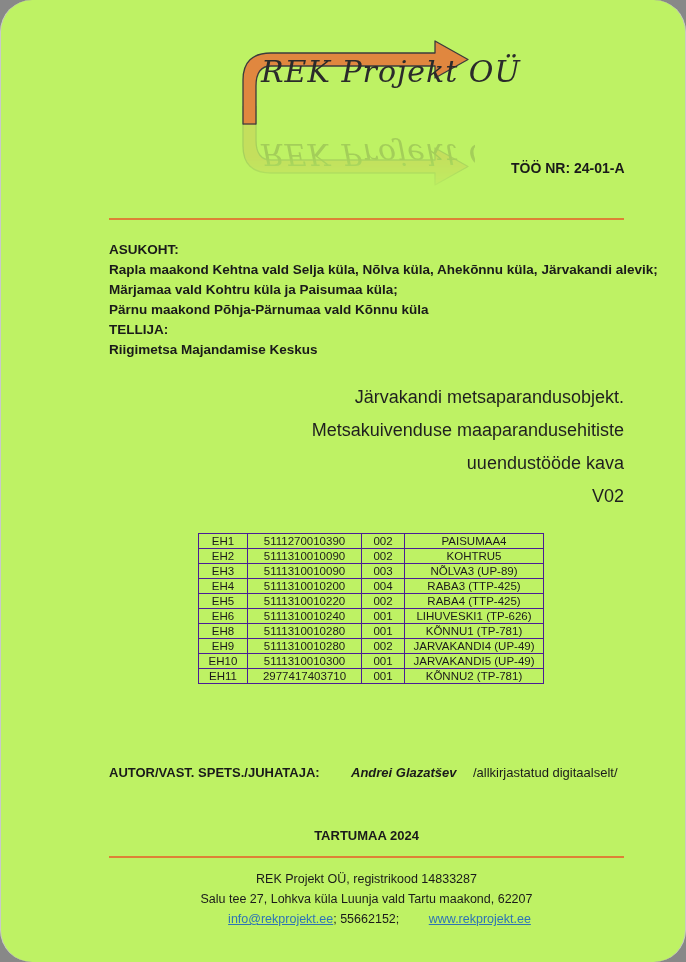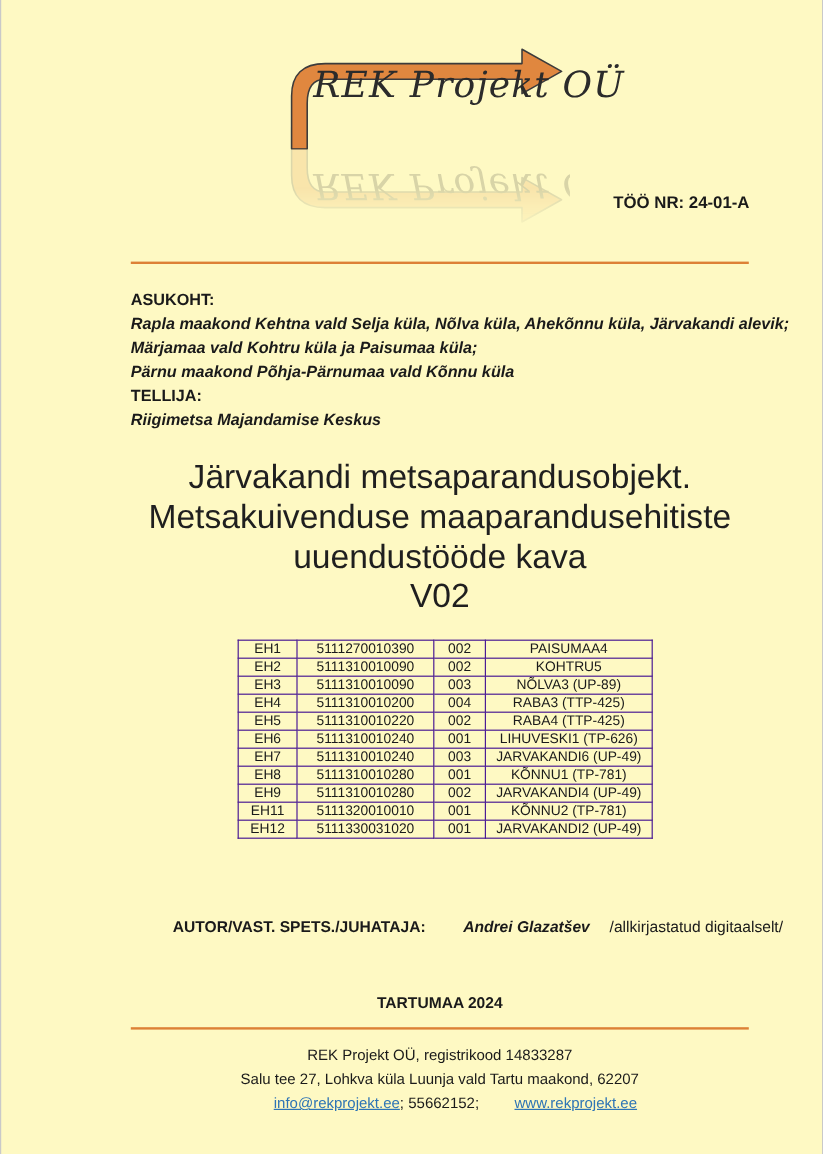--- a/index.html
+++ b/index.html
@@ -1,20 +1,20 @@
 <!DOCTYPE html>
 <html><head>
 <meta charset="utf-8">
 <style>
   html,body { margin:0; padding:0; background:#888; }
   .page {
-    position:relative; width:686px; height:962px; background:#fef9c3;
+    position:relative; width:686px; height:962px; background:#bef264;
     border-left:1px solid #c9c9c9; border-right:1px solid #c9c9c9;
     font-family:"Liberation Sans", sans-serif; color:#1a1a1a; overflow:hidden;
-    box-sizing:border-box; margin:0 auto;
+    box-sizing:border-box; margin:0 auto;border-radius:32px;
   }
   
   .logo { position:absolute; left:238px; top:30px; width:236px; }
   .logo-main { position:relative; height:90px; }
   .logo-arrow { position:absolute; left:0; top:8px; }
   .logo-text {
     position:absolute; left:22px; top:24px; width:214px;
     font-family:"DejaVu Serif", serif; font-style:italic; font-size:30px;
     letter-spacing:1px; color:#2b2b2b; white-space:nowrap;
   }
@@ -26,39 +26,39 @@
   }
   
   .mater-block { position:absolute; left:108px; top:158px; font-size:13.5px; line-height:22px; }
   .work-no { position:absolute; left:510px; top:160px; font-size:14px; font-weight:bold;text-align:center; }
   .rule { position:absolute; left:108px; width:515px; height:2px; }
   .rule-1 { top:218px; }
   .rule-2 { top:856px; }
   
   .location { position:absolute; left:108px; top:240px; font-size:13.5px; line-height:20px; }
   .loc-heading { font-weight:bold; }
-  .loc-line { font-weight:bold; font-style:italic; }
+  .loc-line { font-weight:bold; }
   
   .doc-title {
-    position:absolute; left:108px; top:381px; width:515px; text-align:center;
-    font-size:28px; line-height:33px; color:#1f1f1f;
+    position:absolute; left:108px; top:381px; width:515px; text-align:right;
+    font-size:18px; line-height:33px; color:#1f1f1f;
   }
   
   .eh-table-wrap { position:absolute; left:197px; top:533px; }
   table.eh-table { border-collapse:collapse; }
   table.eh-table td {
     border:1px solid #4c1d95; font-size:11.5px; line-height:13px;
     height:14px; padding:0 4px; text-align:center; white-space:nowrap;
   }
   td.c-eh  { width:40px; }
   td.c-code{ width:105px; }
   td.c-num { width:34px; }
   td.c-name{ width:130px; }
   
-  .author { position:absolute; left:108px; top:765px; width:515px; height:18px; font-size:13px;margin-left:35px; }
+  .author { position:absolute; left:108px; top:765px; width:515px; height:18px; font-size:13px; }
   .author-label { position:absolute; left:0; font-weight:bold; }
   .author-name  { position:absolute; left:242px; font-weight:bold; font-style:italic; }
   .author-note  { position:absolute; left:364px; }
   
   .place-year { position:absolute; left:108px; top:828px; width:515px; text-align:center; font-size:13px; font-weight:bold; }
   .footer { position:absolute; left:108px; top:869px; width:515px; text-align:center; font-size:12.5px; line-height:20px; }
   .footer a { text-decoration:underline;padding-left:26px; }
 </style>
 </head>
 <body>
@@ -135,48 +135,42 @@
             <td class="c-num">002</td>
             <td class="c-name">RABA4 (TTP-425)</td>
           </tr>
           <tr>
             <td class="c-eh">EH6</td>
             <td class="c-code">5111310010240</td>
             <td class="c-num">001</td>
             <td class="c-name">LIHUVESKI1 (TP-626)</td>
           </tr>
           <tr>
-            <td class="c-eh">EH7</td>
-            <td class="c-code">5111310010240</td>
-            <td class="c-num">003</td>
-            <td class="c-name">JARVAKANDI6 (UP-49)</td>
-          </tr>
-          <tr>
             <td class="c-eh">EH8</td>
             <td class="c-code">5111310010280</td>
             <td class="c-num">001</td>
             <td class="c-name">KÕNNU1 (TP-781)</td>
           </tr>
           <tr>
             <td class="c-eh">EH9</td>
             <td class="c-code">5111310010280</td>
             <td class="c-num">002</td>
             <td class="c-name">JARVAKANDI4 (UP-49)</td>
           </tr>
           <tr>
+            <td class="c-eh">EH10</td>
+            <td class="c-code">5111310010300</td>
+            <td class="c-num">001</td>
+            <td class="c-name">JARVAKANDI5 (UP-49)</td>
+          </tr>
+          <tr>
             <td class="c-eh">EH11</td>
-            <td class="c-code">5111320010010</td>
+            <td class="c-code">2977417403710</td>
             <td class="c-num">001</td>
             <td class="c-name">KÕNNU2 (TP-781)</td>
-          </tr>
-          <tr>
-            <td class="c-eh">EH12</td>
-            <td class="c-code">5111330031020</td>
-            <td class="c-num">001</td>
-            <td class="c-name">JARVAKANDI2 (UP-49)</td>
           </tr>
         </tbody>
     </table>
   </div>
 
   <div class="author">
     <span class="author-label">AUTOR/VAST. SPETS./JUHATAJA:</span>
     <span class="author-name">Andrei Glazatšev</span>
     <span class="author-note">/allkirjastatud digitaalselt/</span>
   </div>

